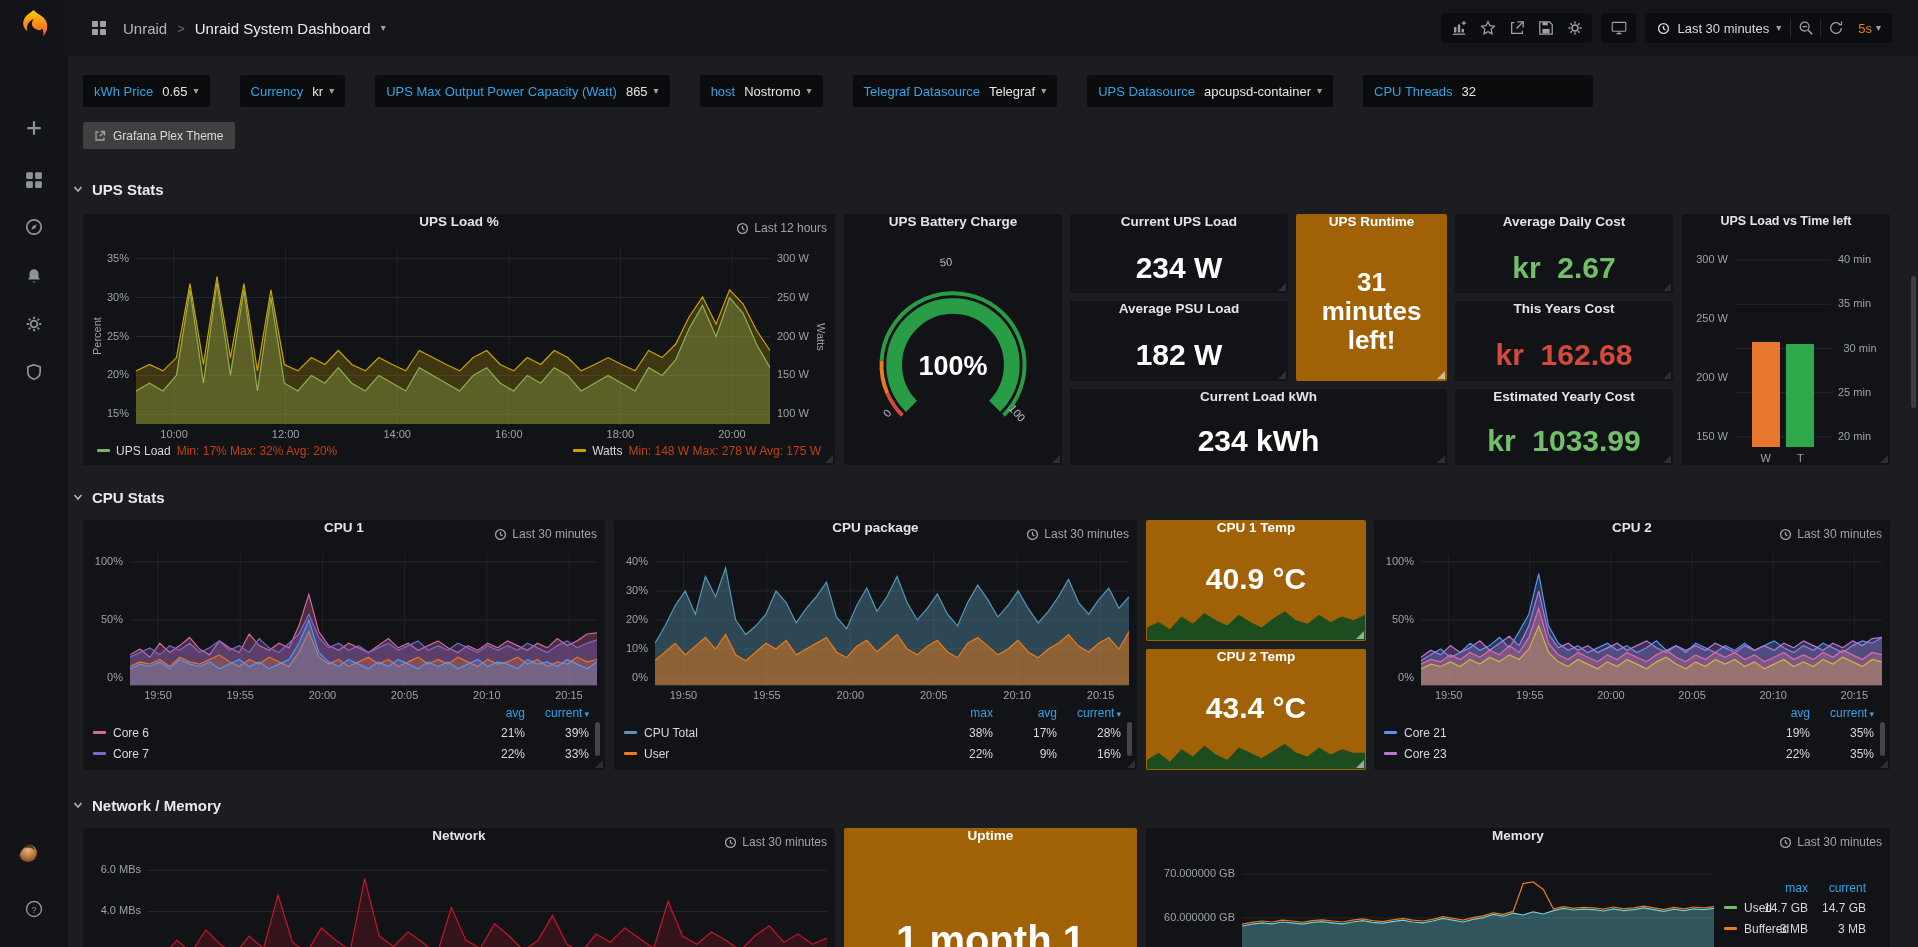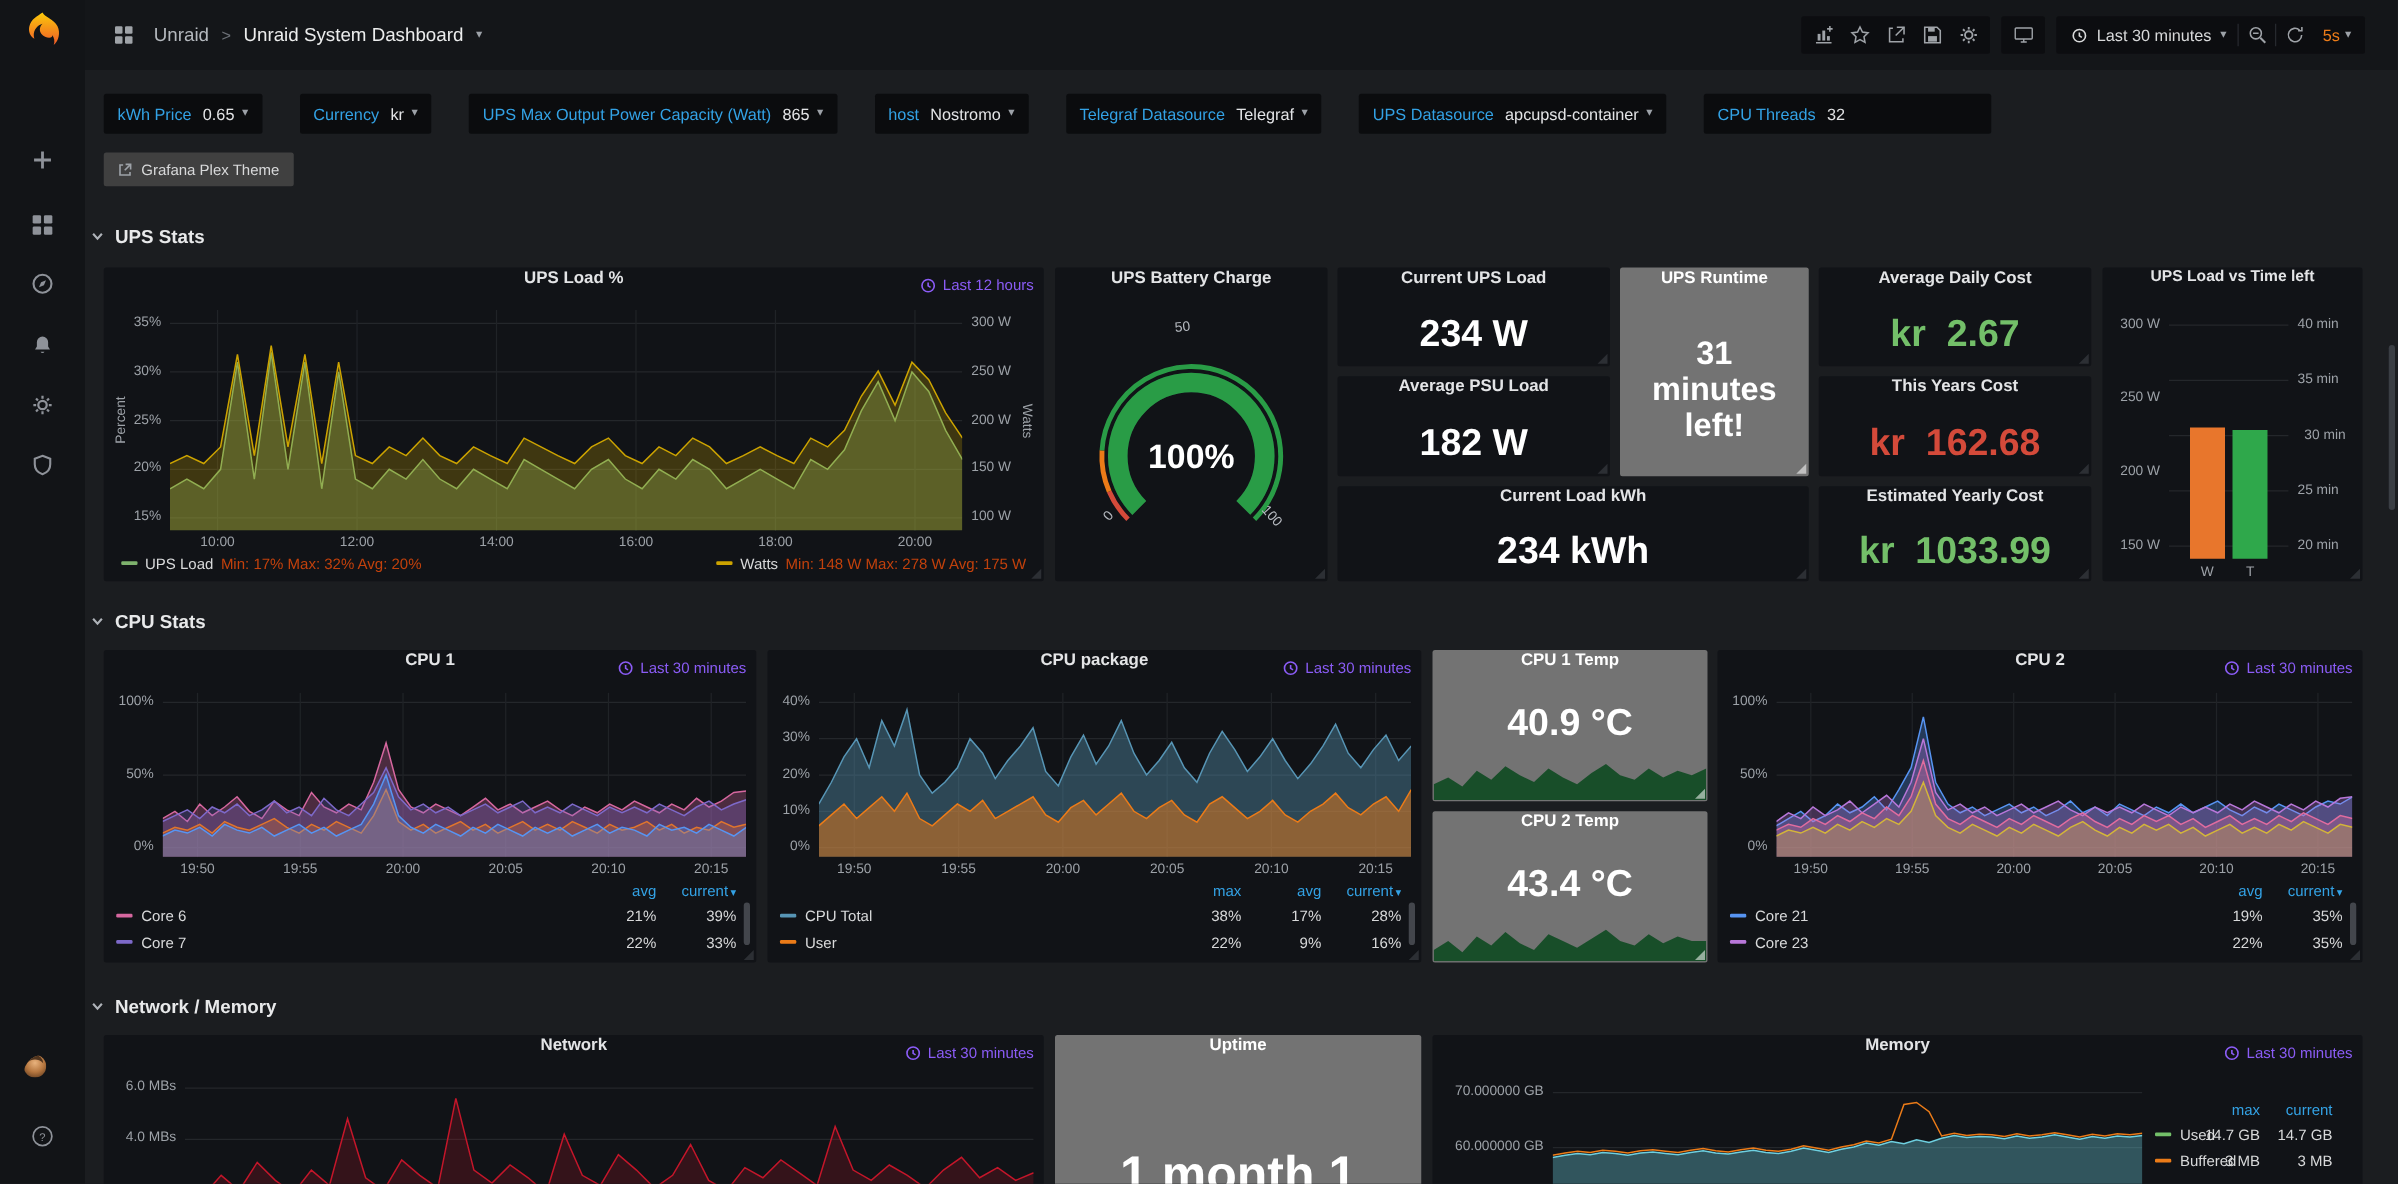--- a/index.html
+++ b/index.html
@@ -45,26 +45,26 @@
 
   
   .section-header{position:absolute;left:72px;display:flex;align-items:center;gap:8px;color:#e8e9ea;
                   font-size:15px;font-weight:700;height:22px}
   .chev{width:12px;height:12px;fill:none;stroke:#aeb2b8;stroke-width:1.7}
 
   
   .panel{position:absolute;background:#111317;border-radius:2px;display:flex;flex-direction:column;overflow:hidden}
   .panel::after{content:'';position:absolute;right:2px;bottom:2px;width:0;height:0;
                 border-style:solid;border-width:0 0 8px 8px;border-color:transparent transparent #2c2f34 transparent}
-  .panel.green{background:#737373}
+  .panel.green{background:#a16207}
   .panel.green::after{border-color:transparent transparent rgba(255,255,255,.55) transparent}
   .panel-header{height:28px;flex:none;display:flex;align-items:flex-start;justify-content:center;position:relative}
   .panel-title{font-size:13.5px;font-weight:600;color:#e3e4e6;white-space:nowrap}
   .panel.green .panel-title{color:#fff}
-  .time-badge{position:absolute;right:8px;top:50%;transform:translateY(-50%);color:#8b5cf6;font-size:12px;
+  .time-badge{position:absolute;right:8px;top:50%;transform:translateY(-50%);color:#a3a3a3;font-size:12px;
               display:flex;align-items:center;gap:5px}
   .chart-host{flex:1;display:flex;flex-direction:column;min-height:0}
 
   
   .ts-grid{flex:1;min-height:0;display:grid;grid-template-columns:auto auto 1fr auto auto auto;
            grid-template-rows:1fr 16px;padding:6px 8px 0 8px}
   .plot-area{position:relative;overflow:hidden}
   .plot-svg{position:absolute;inset:0;width:100%;height:100%}
   .ticks{position:relative;font-size:11px;color:#9da2a8}
   .ticks span{position:absolute;left:0;right:0;white-space:nowrap}

